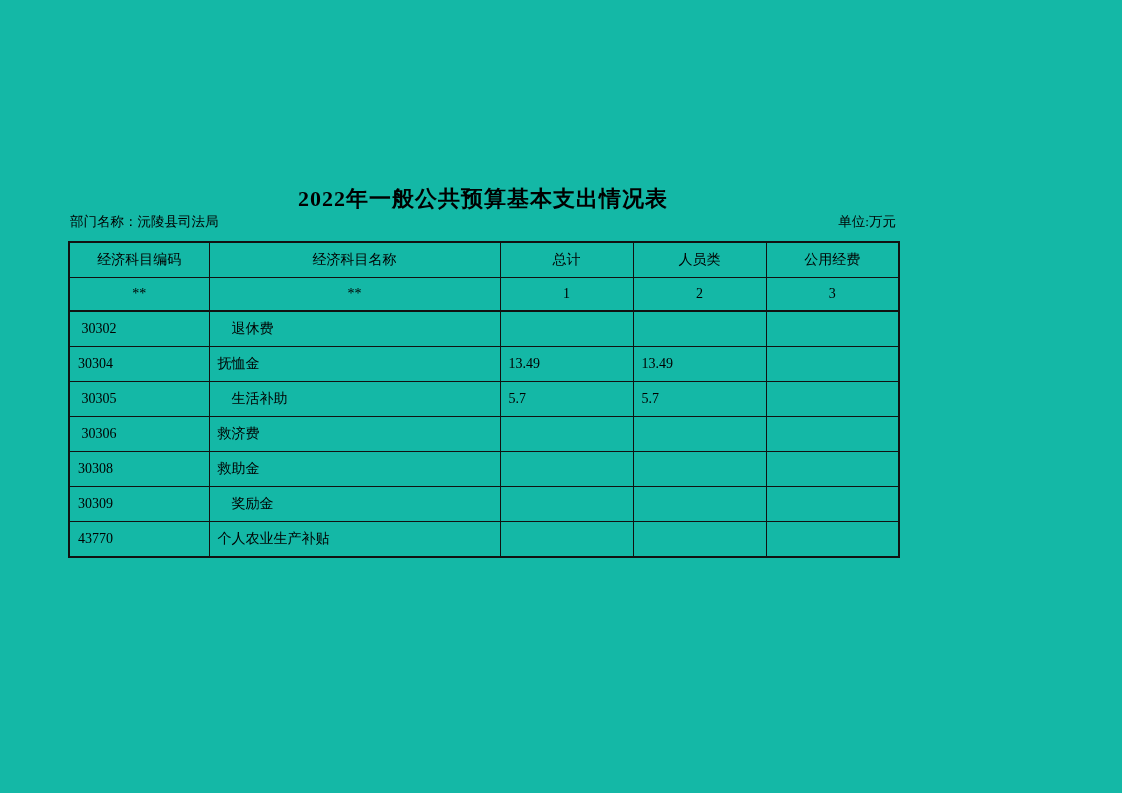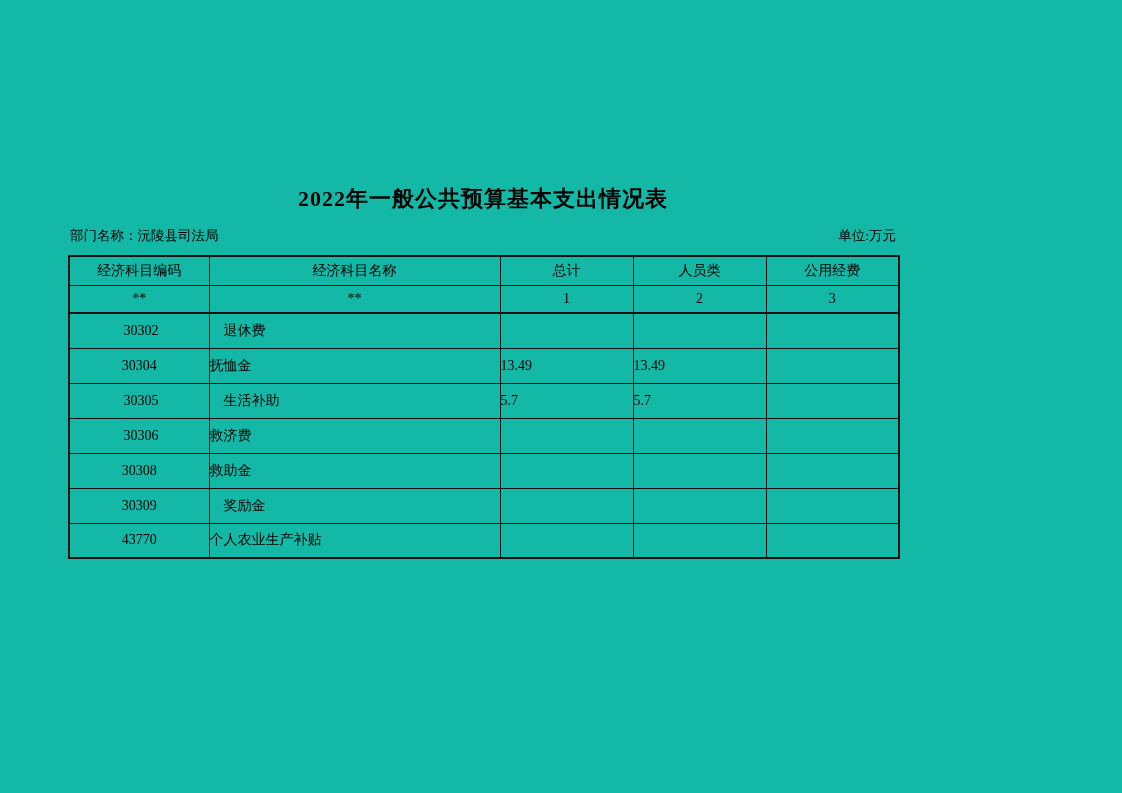--- a/index.html
+++ b/index.html
@@ -27,51 +27,51 @@
   .doc-title {
     padding-top: 186px;
     font-size: 22px;
     line-height: 26px;
     font-weight: bold;
     text-align: center;
     letter-spacing: 1px;
     white-space: nowrap;
   }
   .meta-row {
-    margin-top: 16px;
+    margin-top: 2px;
     display: flex;
     justify-content: space-between;
     align-items: baseline;
     font-size: 13.5px;
     line-height: 16px;
   }
   .meta-left { white-space: pre; padding-left: 2px; }
   .meta-right { white-space: pre; padding-right: 2px; text-align: right; }
   table.budget {
     margin-top: 11px;
     width: 830px;
     table-layout: fixed;
     border-collapse: collapse;
     border: 2px solid #111111;
   }
   table.budget th,
   table.budget td {
     border: 1.5px solid #111111;
     font-size: 14px;
     font-weight: normal;
-    padding: 0;
+    padding: 8px;
     overflow: hidden;
     vertical-align: middle;
   }
   tr.head-row    { height: 29px; }
   tr.sub-row     { height: 28px; }
   tr.sub-row td  { border-bottom: 2px solid #111111; text-align: center; }
   tr.body-row    { height: 35px; }
   th.col-h       { text-align: center; }
-  td.code-cell   { text-align: center; padding-left: 10px; white-space: pre; }
+  td.code-cell   { text-align: left; padding-left: 10px; white-space: pre; }
   td.name-cell   { text-align: left; padding-left: 3px;  white-space: pre; }
   td.num-cell    { padding-right: 2px; white-space: pre; }
 </style>
 </head>
 <body>
 
 <div class="page">
   <div class="content">
 
     <div class="doc-title">2022年一般公共预算基本支出情况表</div>

